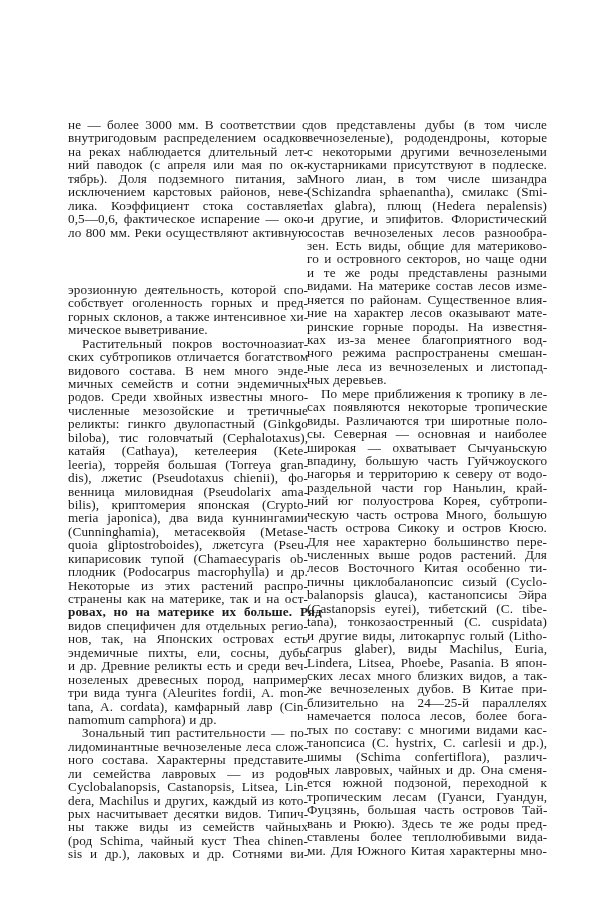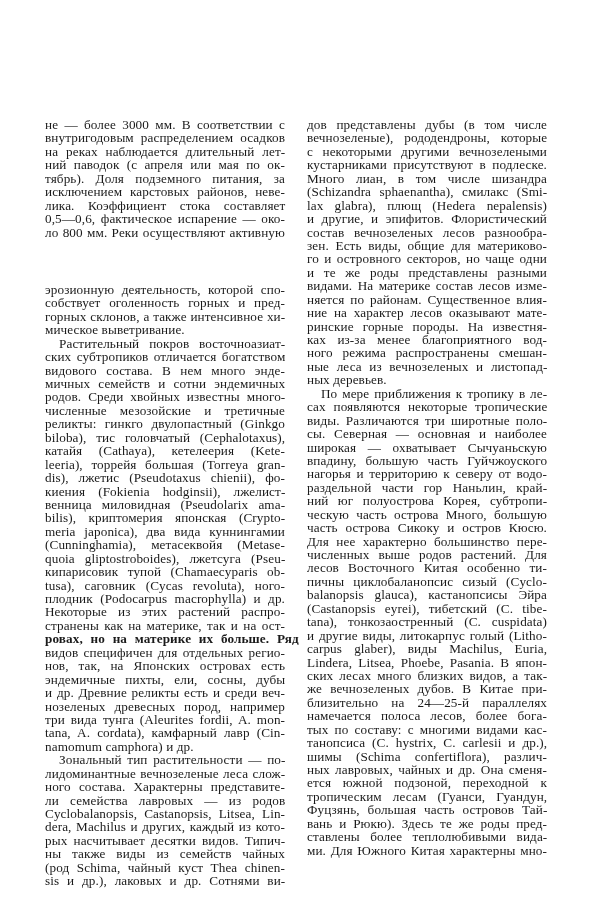--- a/index.html
+++ b/index.html
@@ -7,21 +7,21 @@
   .page {
     position: absolute; left: 0; top: 0; width: 600px; height: 915px;
     background: #ffffff; color: #1a1a1a;
   }
   .col {
     position: absolute; top: 118px;
     font-family: "Liberation Serif", "DejaVu Serif", serif;
     font-size: 13.2px;
     line-height: 13.45px;
   }
-  .col-left { left: 45px; width: 240px; }
+  .col-left { left: 68px; width: 240px; }
   .col-right { left: 307px; width: 240px; }
   .line {
     display: block; white-space: nowrap; height: 13.45px;
     text-align: justify; text-align-last: justify;
     letter-spacing: 0.1px;
   }
   .line.last { text-align-last: left; }
   .line.indent { padding-left: 14px; }
 </style>
 </head>
@@ -46,28 +46,26 @@
       <span class="line" style="display: block; width: auto; word-spacing: 2px;">ских субтропиков отличается богатством</span>
       <span class="line" style="display: block; width: auto; word-spacing: 6px;">видового состава. В нем много энде-</span>
       <span class="line" style="display: block; width: auto; word-spacing: 4.75px;">мичных семейств и сотни эндемичных</span>
       <span class="line" style="display: block; width: auto; word-spacing: 3.5px;">родов. Среди хвойных известны много-</span>
       <span class="line" style="display: block; width: auto; word-spacing: 9.66667px;">численные мезозойские и третичные</span>
       <span class="line" style="display: block; width: auto; word-spacing: 5px;">реликты: гинкго двулопастный (Ginkgo</span>
       <span class="line" style="display: block; width: auto; word-spacing: 6.33333px;">biloba), тис головчатый (Cephalotaxus),</span>
       <span class="line" style="display: block; width: auto; word-spacing: 13px;">катайя (Cathaya), кетелеерия (Kete-</span>
       <span class="line" style="display: block; width: auto; word-spacing: 5.25px;">leeria), торрейя большая (Torreya gran-</span>
       <span class="line" style="display: block; width: auto; word-spacing: 6.5px;">dis), лжетис (Pseudotaxus chienii), фо-</span>
-      <span class="line" style="display: block; width: auto; word-spacing: 9.66667px;">киения (Fokienia hodginsii), лжелист-</span>
       <span class="line" style="display: block; width: auto; word-spacing: 6.66667px;">венница миловидная (Pseudolarix ama-</span>
       <span class="line" style="display: block; width: auto; word-spacing: 9px;">bilis), криптомерия японская (Crypto-</span>
       <span class="line" style="display: block; width: auto; word-spacing: 5.25px;">meria japonica), два вида куннингамии</span>
       <span class="line" style="display: block; width: auto; word-spacing: 11.5px;">(Cunninghamia), метасеквойя (Metase-</span>
       <span class="line" style="display: block; width: auto; word-spacing: 6.66667px;">quoia gliptostroboides), лжетсуга (Pseu-</span>
       <span class="line" style="display: block; width: auto; word-spacing: 6px;">кипарисовик тупой (Chamaecyparis ob-</span>
-      <span class="line" style="display: block; width: auto; word-spacing: 6.5px;">tusa), саговник (Cycas revoluta), ного-</span>
       <span class="line" style="display: block; width: auto; word-spacing: 4px;">плодник (Podocarpus macrophylla) и др.</span>
       <span class="line" style="display: block; width: auto; word-spacing: 7.75px;">Некоторые из этих растений распро-</span>
       <span class="line" style="display: block; width: auto; word-spacing: 1.85714px;">странены как на материке, так и на ост-</span>
       <span class="line" style="display: block; width: auto; word-spacing: 4.33333px; font-weight: bold;">ровах, но на материке их больше. Ряд</span>
       <span class="line" style="display: block; width: auto; word-spacing: 1.75px;">видов специфичен для отдельных регио-</span>
       <span class="line" style="display: block; width: auto; word-spacing: 6.6px;">нов, так, на Японских островах есть</span>
       <span class="line" style="display: block; width: auto; word-spacing: 6.75px;">эндемичные пихты, ели, сосны, дубы</span>
       <span class="line" style="display: block; width: auto; word-spacing: 1.28571px;">и др. Древние реликты есть и среди веч-</span>
       <span class="line" style="display: block; width: auto; word-spacing: 5.33333px;">нозеленых древесных пород, например</span>
       <span class="line" style="display: block; width: auto; word-spacing: 2.5px;">три вида тунга (Aleurites fordii, A. mon-</span>

